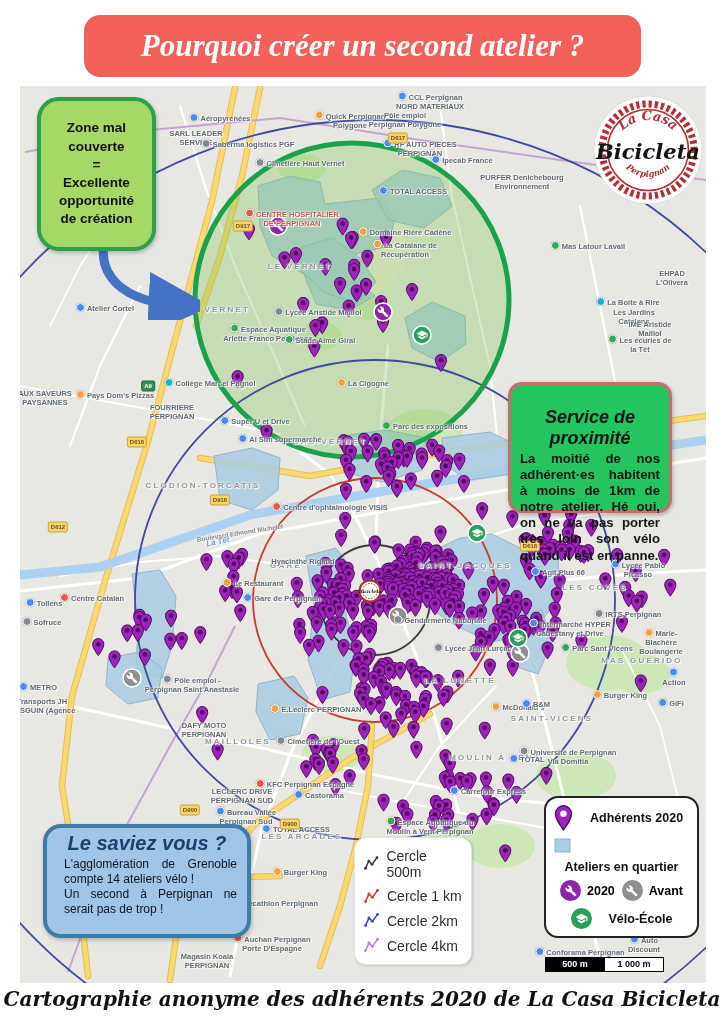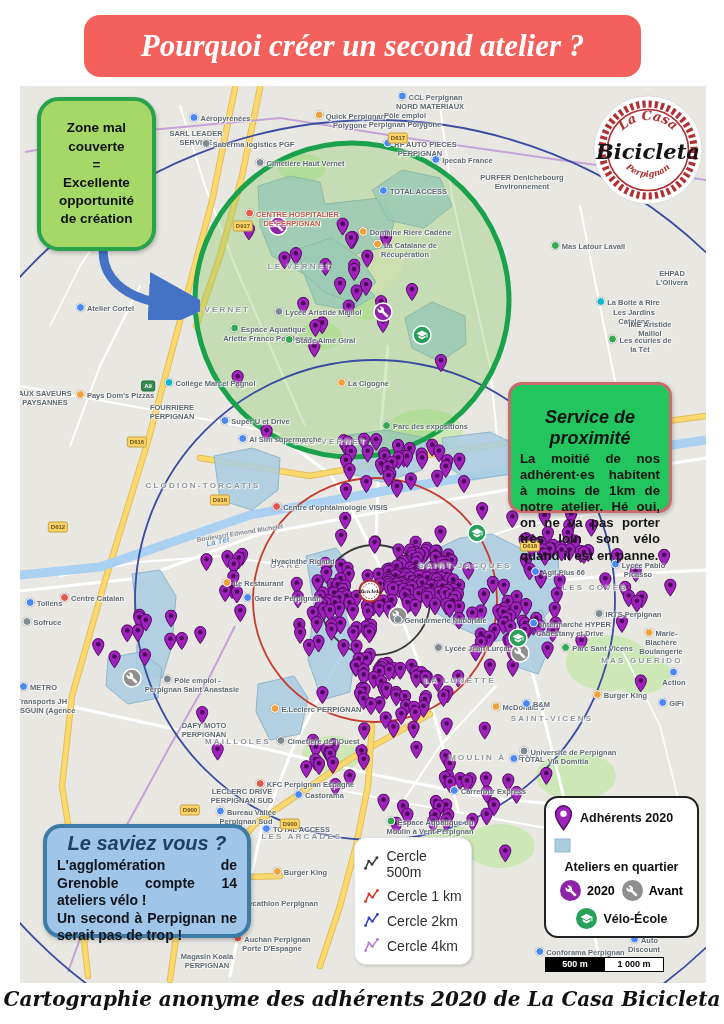--- a/index.html
+++ b/index.html
@@ -34,38 +34,38 @@
             border-radius:22px;z-index:30;display:flex;align-items:center;justify-content:center;text-align:center}
   .zone-box div{font-size:13.5px;font-weight:bold;color:#111;white-space:pre-line;line-height:1.35}
   #arrow{position:absolute;left:88px;top:240px;z-index:29}
   .service-box{left:508px;top:382px;width:164px;height:131px;background:#22c55e;border:3px solid #c96a6d;
                border-radius:14px;z-index:30;padding:22px 9px;box-sizing:border-box}
   .service-box h3{margin:0 0 2px 0;text-align:center;font-style:italic;font-size:18px;color:#151515}
   .service-box p{margin:0;font-size:13.2px;font-weight:bold;color:#151515;text-align:justify;line-height:1.22}
   .saviez-box{left:43px;top:824px;width:208px;height:114px;background:#9fc5e8;border:4px solid #3e7ca8;
               border-radius:18px;z-index:30;padding:4px 10px;box-sizing:border-box}
   .saviez-box h3{margin:0;text-align:center;font-style:italic;font-size:20px;color:#1f3f66}
-  .saviez-box p{margin:2px 0 0 0;font-size:14px;font-weight:bold;color:#10141c;white-space:pre-line;
+  .saviez-box p{margin:2px 0 0 7px;font-size:12px;font-weight:normal;color:#10141c;white-space:pre-line;
                 text-align:justify;line-height:1.25}
 
   
   .logo{position:absolute;left:592px;top:94px;width:112px;height:112px;z-index:35}
 
   
   .circle-legend{position:absolute;left:354px;top:837px;width:118px;height:128px;background:#fff;
                  border:1px solid #e3e3e3;border-radius:12px;z-index:31;display:flex;flex-direction:column;
                  justify-content:space-around;padding:6px 8px;box-sizing:border-box;box-shadow:1px 1px 3px rgba(0,0,0,.18)}
   .cl-row{display:flex;align-items:center;gap:7px}
   .cl-row span{font-size:14px;color:#2e2e2e}
 
   
   .main-legend{position:absolute;left:544px;top:796px;width:155px;height:142px;background:#fff;
                border:2px solid #222;border-radius:14px;z-index:31;padding:7px 8px;box-sizing:border-box;
                display:flex;flex-direction:column;justify-content:space-between}
-  .ml-row{display:flex;align-items:center;gap:7px;font-size:12.5px;font-weight:bold;color:#111}
+  .ml-row{display:flex;align-items:center;gap:17px;font-size:12.5px;font-weight:bold;color:#111}
   .ml-heading{text-align:center;font-size:12.5px;font-weight:bold;color:#111}
   .ml-pair{display:flex;align-items:center;justify-content:space-between;padding:0 6px}
   .ml-pair .half{display:flex;align-items:center;gap:6px;font-size:12.5px;font-weight:bold}
   .icon-circle{width:21px;height:21px;border-radius:50%;display:flex;align-items:center;justify-content:center;flex:none}
   .q-square{width:17px;height:15px;flex:none}
   .minilogo{width:22px;height:22px;border-radius:50%;background:#fff;border:2px solid #a8292e;flex:none;
             display:flex;align-items:center;justify-content:center;box-sizing:border-box}
   .minilogo i{font-family:"DejaVu Serif",serif;font-style:italic;font-weight:bold;font-size:5px;color:#141414}
 
   

